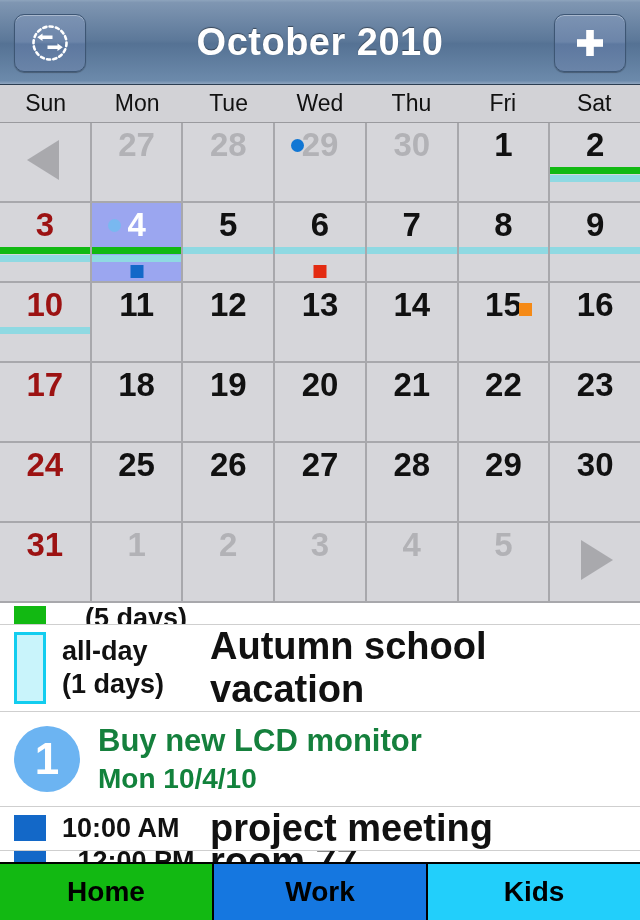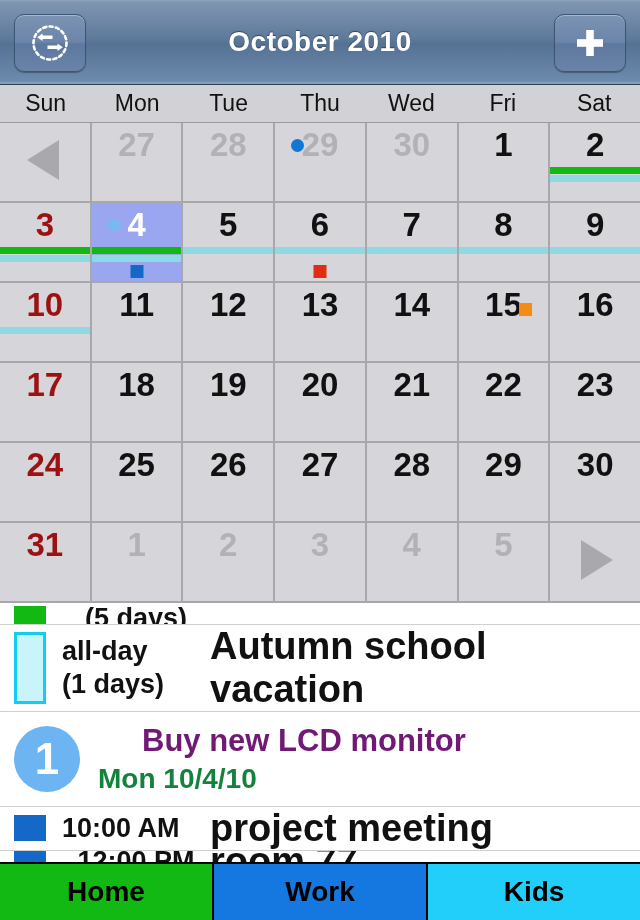--- a/index.html
+++ b/index.html
@@ -13,21 +13,21 @@
   #app { position:relative; width:640px; height:920px; overflow:hidden; }
 
   
   .titlebar {
     position:relative; height:85px; width:640px;
     background:linear-gradient(to bottom,#8ea4bd 0%,#7f96b2 3%,#5c7899 48%,#557294 52%,#6c8aab 96%,#90a6c0 100%);
     border-bottom:1px solid #2c3e52;
     display:flex; align-items:center; justify-content:center;
   }
   .titlebar .title {
-    color:#fff; font-size:28px; font-weight:bold;
+    color:#fff; font-size:38px; font-weight:bold;
     letter-spacing:0.5px;
     text-shadow:0 -1px 1px rgba(0,0,0,.45);
   }
   .navbtn {
     position:absolute; top:14px;
     width:72px; height:58px; border-radius:10px;
     background:linear-gradient(to bottom,#7c93b3 0%,#6c85a9 48%,#5d789f 52%,#6a84a8 100%);
     border:1px solid #3d5674;
     box-shadow:inset 0 1px 0 rgba(255,255,255,.35), 0 1px 1px rgba(0,0,0,.3);
     display:flex; align-items:center; justify-content:center;
@@ -125,21 +125,21 @@
     padding:10px 0 10px 14px;
     background:#fff;
   }
   .badge {
     width:66px; height:66px; border-radius:50%;
     background:#6cb4f2; flex:0 0 auto; margin-right:18px;
     color:#fff; font-size:44px; font-weight:bold;
     display:flex; align-items:center; justify-content:center;
     line-height:1;
   }
-  .taskinfo .ttitle { font-size:31px; font-weight:bold; color:#701a75; line-height:1.25;margin-left:44px; }
+  .taskinfo .ttitle { font-size:31px; font-weight:bold; color:#15803d; line-height:1.25; }
   .taskinfo .tdate  { font-size:28px; font-weight:bold; color:#12823c; line-height:1.25; }
 
   
   .tabbar {
     position:absolute; bottom:0; left:0;
     display:flex; width:640px; height:58px;
     border-top:2px solid #000;
   }
   .tab {
     flex:1 1 0; display:flex; align-items:center; justify-content:center;
@@ -170,22 +170,22 @@
         <rect x="14.2" y="5" width="7.6" height="26" fill="#ffffff"></rect>
         <rect x="5" y="14.2" width="26" height="7.6" fill="#ffffff"></rect>
       </svg>
     </div>
   </div>
 
   <div class="weekhead">
     <div>Sun</div>
     <div>Mon</div>
     <div>Tue</div>
+    <div>Wed</div>
     <div>Thu</div>
-    <div>Wed</div>
     <div>Fri</div>
     <div>Sat</div>
   </div>
 
   <div class="grid" id="grid">
       <div class="row">
         <div class="cell">
           <span class="arrow"><svg width="56" height="56" viewBox="0 0 56 56">
               <path d="M42 8 L42 48 L10 28 Z" fill="#a9a9ad"></path>
             </svg></span>

